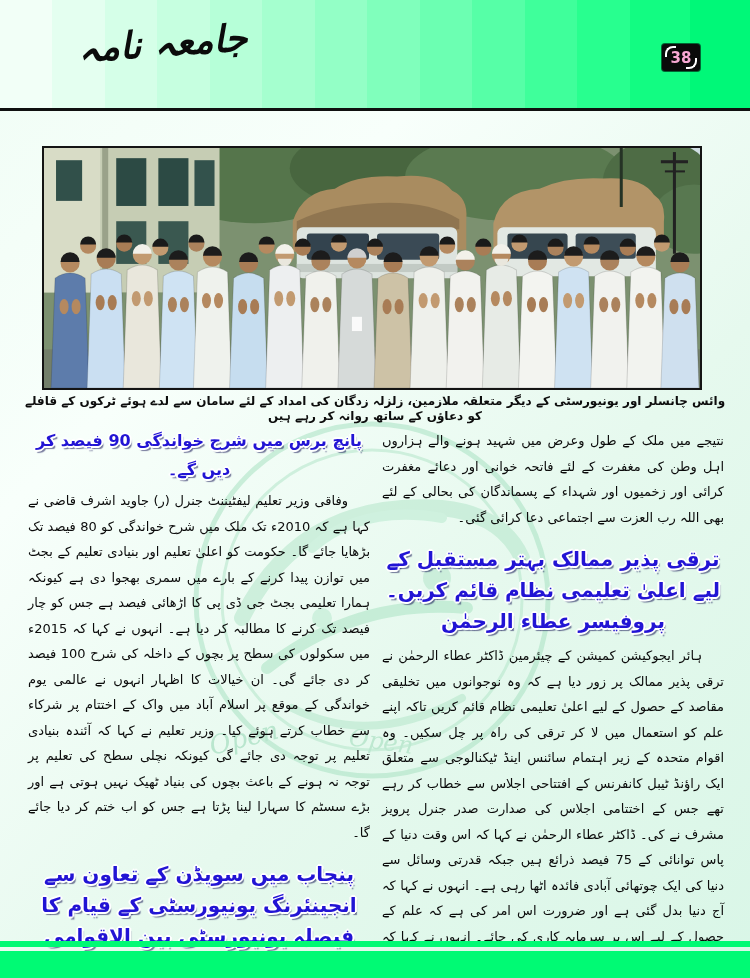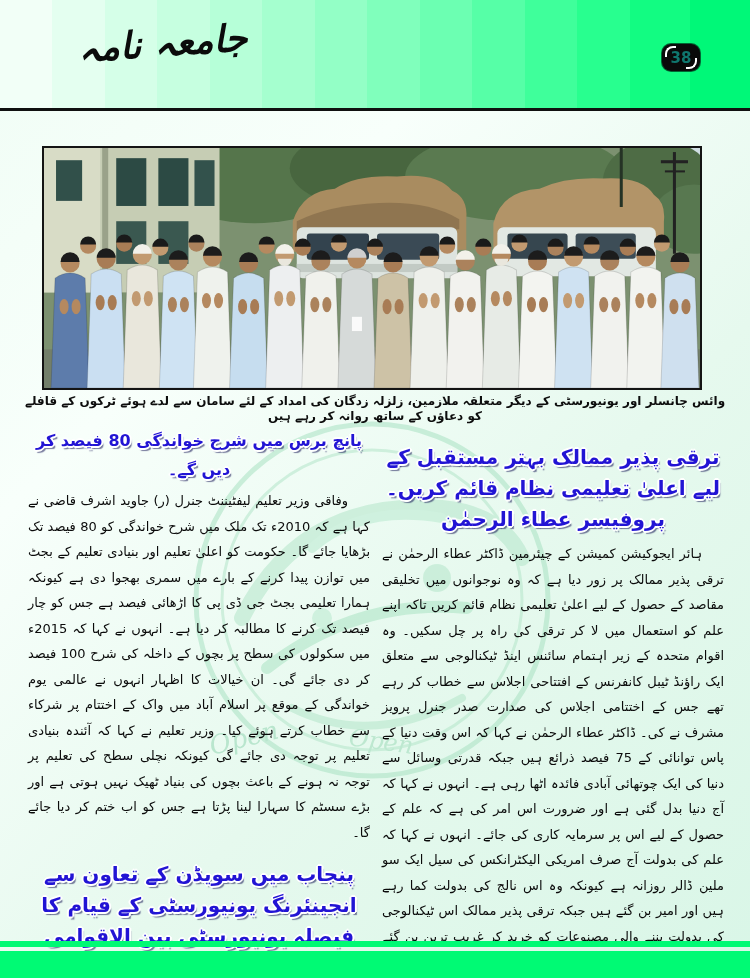--- a/index.html
+++ b/index.html
@@ -18,21 +18,21 @@
       #12fc82 84% 92%, #00f878 92% 100%);
   }
   .masthead-title{
     position:absolute; top:22px; left:78px; direction:rtl;
     font-size:37px; font-weight:bold; font-style:italic; color:#0b0b0b;
     transform:rotate(-4deg); letter-spacing:-2px;
     font-family:"DejaVu Sans",sans-serif;
   }
   .page-badge{
     position:absolute; top:44px; left:662px; width:38px; height:27px;
-    background:#0a0a0a; border-radius:9px; color:#0f766e;
+    background:#0a0a0a; border-radius:3px; color:#f9a8d4;
     display:flex; align-items:center; justify-content:center;
     font-size:15px; font-weight:bold; font-family:"DejaVu Sans",sans-serif;
     box-shadow:0 0 0 1px #063;
   }
   .page-badge::before{
     content:""; position:absolute; top:2px; left:3px; width:9px; height:9px;
     border-top:2px solid #fff; border-left:2px solid #fff; border-radius:8px 0 0 0;
   }
   .page-badge::after{
     content:""; position:absolute; bottom:2px; right:3px; width:9px; height:9px;
@@ -309,27 +309,28 @@
       <path d="M140 140 q50 -44 130 -30" fill="none" stroke="#b9ead0" stroke-width="10" stroke-linecap="round"></path>
       <path d="M120 300 q80 40 170 -10" fill="none" stroke="#b4e6ca" stroke-width="8" stroke-linecap="round"></path>
       <circle cx="265" cy="170" r="14" fill="#b4e6ca"></circle>
       <circle cx="150" cy="210" r="10" fill="#b9ead0"></circle>
       <text x="108" y="330" font-size="26" font-style="italic" fill="#93d6b3" font-family="DejaVu Serif, serif" transform="rotate(-14 108 330)">Open</text>
       <text x="240" y="346" font-size="24" font-style="italic" fill="#9edbb9" font-family="DejaVu Serif, serif" transform="rotate(8 240 346)">Open</text>
     </svg>
   </div>
 
   <section class="col col-right">
+    <p class="body-text">نتیجے میں ملک کے طول وعرض میں شہید ہونے والے ہزاروں اہل وطن کی مغفرت کے لئے فاتحہ خوانی اور دعائے مغفرت کرائی اور زخمیوں اور شہداء کے پسماندگان کی بحالی کے لئے بھی اللہ رب العزت سے اجتماعی دعا کرائی گئی۔</p>
     <div class="spacer-sm"></div>
     <h2 class="headline headline-r">ترقی پذیر ممالک بہتر مستقبل کے لیے اعلیٰ تعلیمی نظام قائم کریں۔ پروفیسر عطاء الرحمٰن</h2>
     <p class="body-text indent">ہائر ایجوکیشن کمیشن کے چیئرمین ڈاکٹر عطاء الرحمٰن نے ترقی پذیر ممالک پر زور دیا ہے کہ وہ نوجوانوں میں تخلیقی مقاصد کے حصول کے لیے اعلیٰ تعلیمی نظام قائم کریں تاکہ اپنے علم کو استعمال میں لا کر ترقی کی راہ پر چل سکیں۔ وہ اقوام متحدہ کے زیر اہتمام سائنس اینڈ ٹیکنالوجی سے متعلق ایک راؤنڈ ٹیبل کانفرنس کے افتتاحی اجلاس سے خطاب کر رہے تھے جس کے اختتامی اجلاس کی صدارت صدر جنرل پرویز مشرف نے کی۔ ڈاکٹر عطاء الرحمٰن نے کہا کہ اس وقت دنیا کے پاس توانائی کے 75 فیصد ذرائع ہیں جبکہ قدرتی وسائل سے دنیا کی ایک چوتھائی آبادی فائدہ اٹھا رہی ہے۔ انہوں نے کہا کہ آج دنیا بدل گئی ہے اور ضرورت اس امر کی ہے کہ علم کے حصول کے لیے اس پر سرمایہ کاری کی جائے۔ انہوں نے کہا کہ علم کی بدولت آج صرف امریکی الیکٹرانکس کی سیل ایک سو ملین ڈالر روزانہ ہے کیونکہ وہ اس نالج کی بدولت کما رہے ہیں اور امیر بن گئے ہیں جبکہ ترقی پذیر ممالک اس ٹیکنالوجی کی بدولت بننے والی مصنوعات کو خرید کر غریب ترین بن گئے ہیں۔</p>
   </section>
 
   <section class="col col-left">
-    <h2 class="headline headline-lg">پانچ برس میں شرح خواندگی 80 فیصد کر دیں گے۔</h2>
+    <h2 class="headline headline-lg">پانچ برس میں شرح خواندگی 90 فیصد کر دیں گے۔</h2>
     <p class="body-text indent">وفاقی وزیر تعلیم لیفٹیننٹ جنرل (ر) جاوید اشرف قاضی نے کہا ہے کہ 2010ء تک ملک میں شرح خواندگی کو 80 فیصد تک بڑھایا جائے گا۔ حکومت کو اعلیٰ تعلیم اور بنیادی تعلیم کے بجٹ میں توازن پیدا کرنے کے بارے میں سمری بھجوا دی ہے کیونکہ ہمارا تعلیمی بجٹ جی ڈی پی کا اڑھائی فیصد ہے جس کو چار فیصد تک کرنے کا مطالبہ کر دیا ہے۔ انہوں نے کہا کہ 2015ء میں سکولوں کی سطح پر بچوں کے داخلہ کی شرح 100 فیصد کر دی جائے گی۔ ان خیالات کا اظہار انہوں نے عالمی یوم خواندگی کے موقع پر اسلام آباد میں واک کے اختتام پر شرکاء سے خطاب کرتے ہوئے کیا۔ وزیر تعلیم نے کہا کہ آئندہ بنیادی تعلیم پر توجہ دی جائے گی کیونکہ نچلی سطح کی تعلیم پر توجہ نہ ہونے کے باعث بچوں کی بنیاد ٹھیک نہیں ہوتی ہے اور بڑے سسٹم کا سہارا لینا پڑتا ہے جس کو اب ختم کر دیا جائے گا۔</p>
     <div class="spacer-sm"></div>
     <h2 class="headline headline-r">پنجاب میں سویڈن کے تعاون سے انجینئرنگ یونیورسٹی کے قیام کا فیصلہ یونیورسٹی بین الاقوامی معیار کی ہوگی جس میں 5000 طلباء کی تدریس ممکن ہوگی</h2>
 
   </section>
 
   <div class="footer-strip thin"></div>
   <div class="footer-strip thick"></div>
 </div>
 

